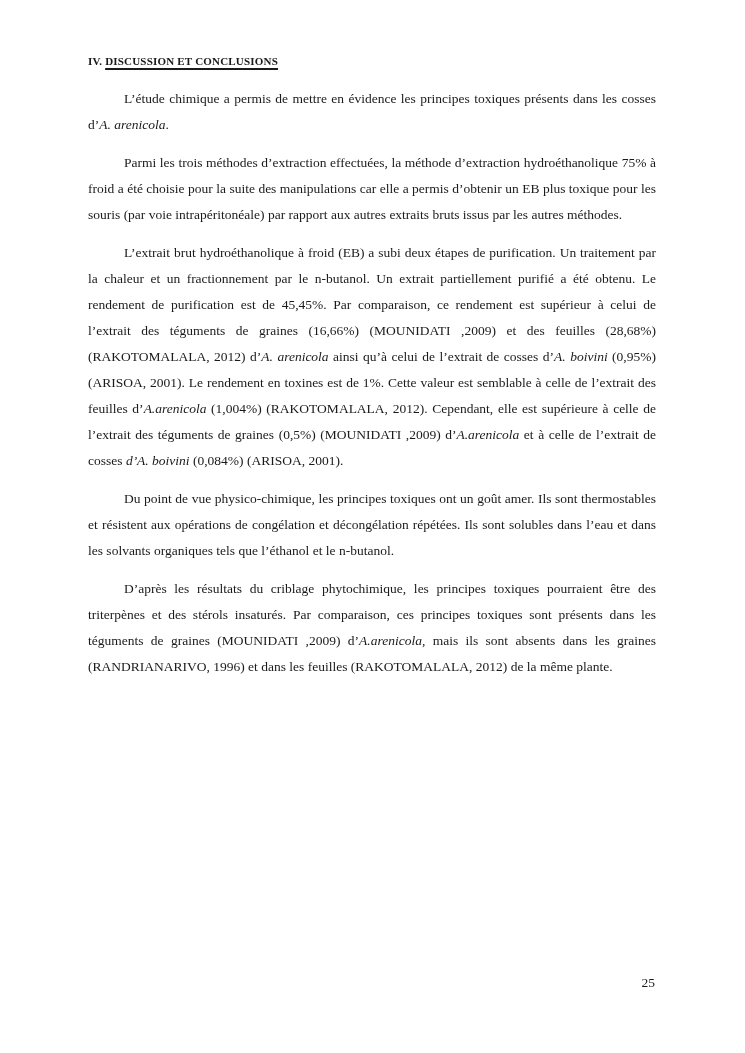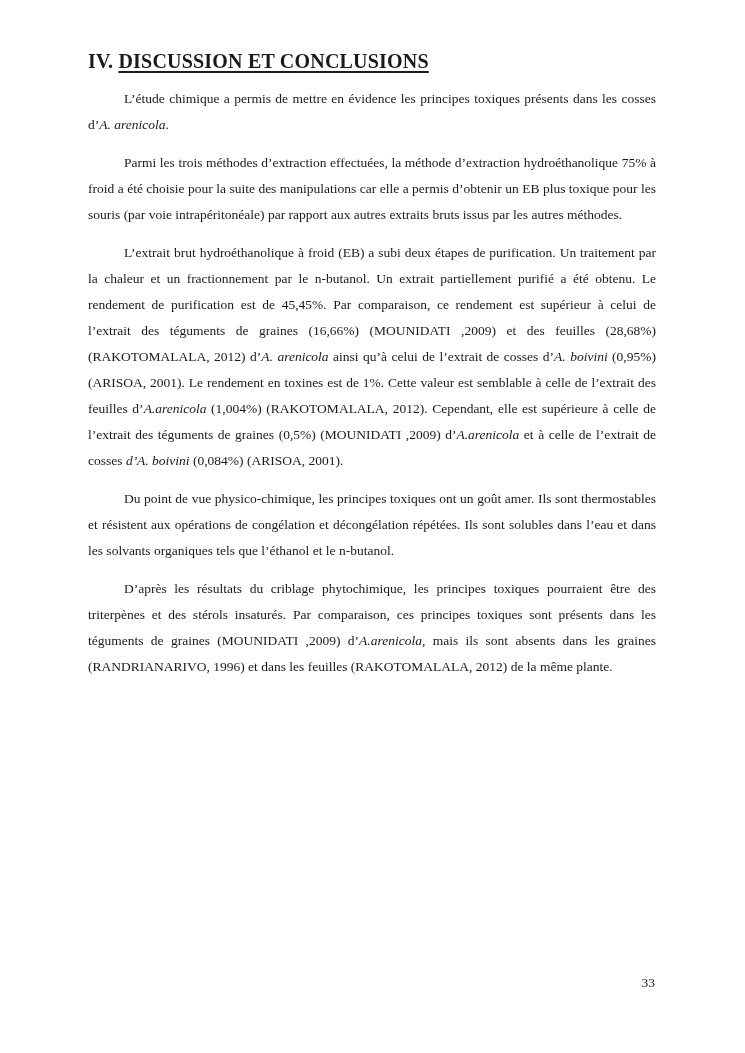--- a/index.html
+++ b/index.html
@@ -24,21 +24,21 @@
     font-size: 13.5px;
     line-height: 26px;
   }
   .running-header {
     font-style: italic;
     text-align: left;
   }
   .section-title {
     margin-top: 7px;
     font-weight: bold;
-    font-size: 20px;
+    font-size: 11px;
     letter-spacing: 0.2px;
   }
   .underlined {
     text-decoration: underline;
     text-decoration-thickness: 1.5px;
     text-underline-offset: 3px;
   }
   .para {
     margin: 12px 0 0 0;
     text-align: justify;
@@ -70,14 +70,14 @@
     <p class="para"><span>Parmi les trois méthodes d’extraction effectuées, la méthode d’extraction hydroéthanolique 75% à froid a été choisie pour la suite des manipulations car elle a permis d’obtenir un EB plus toxique pour les souris (par voie intrapéritonéale) par rapport aux autres extraits bruts issus par les autres méthodes.</span></p>
 
     <p class="para"><span>L’extrait brut hydroéthanolique à froid (EB) a subi deux étapes de purification. Un traitement par la chaleur et un fractionnement par le n-butanol. Un extrait partiellement purifié a été obtenu. Le rendement de purification est de 45,45%. Par comparaison, ce rendement est supérieur à celui de l’extrait des téguments de graines (16,66%) (MOUNIDATI ,2009) et des feuilles (28,68%) (RAKOTOMALALA, 2012) d’</span><span class="italic">A. arenicola</span><span> ainsi qu’à celui de l’extrait de cosses d’</span><span class="italic">A. boivini</span><span> (0,95%) (ARISOA, 2001). Le rendement en toxines est de 1%. Cette valeur est semblable à celle de l’extrait des feuilles d’</span><span class="italic">A.arenicola</span><span> (1,004%) (RAKOTOMALALA, 2012). Cependant, elle est supérieure à celle de l’extrait des téguments de graines (0,5%) (MOUNIDATI ,2009) d’</span><span class="italic">A.arenicola</span><span> et à celle de l’extrait de cosses </span><span class="italic">d’A. boivini</span><span> (0,084%) (ARISOA, 2001).</span></p>
 
     <p class="para"><span>Du point de vue physico-chimique, les principes toxiques ont un goût amer. Ils sont thermostables et résistent aux opérations de congélation et décongélation répétées. Ils sont solubles dans l’eau et dans les solvants organiques tels que l’éthanol et le n-butanol.</span></p>
 
     <p class="para"><span>D’après les résultats du criblage phytochimique, les principes toxiques pourraient être des triterpènes et des stérols insaturés. Par comparaison, ces principes toxiques sont présents dans les téguments de graines (MOUNIDATI ,2009) d’</span><span class="italic">A.arenicola</span><span>, mais ils sont absents dans les graines (RANDRIANARIVO, 1996) et dans les feuilles (RAKOTOMALALA, 2012) de la même plante.</span></p>
 
   </div>
 
-  <div class="page-number">33</div>
+  <div class="page-number">25</div>
 </div>
 
 </body></html>

